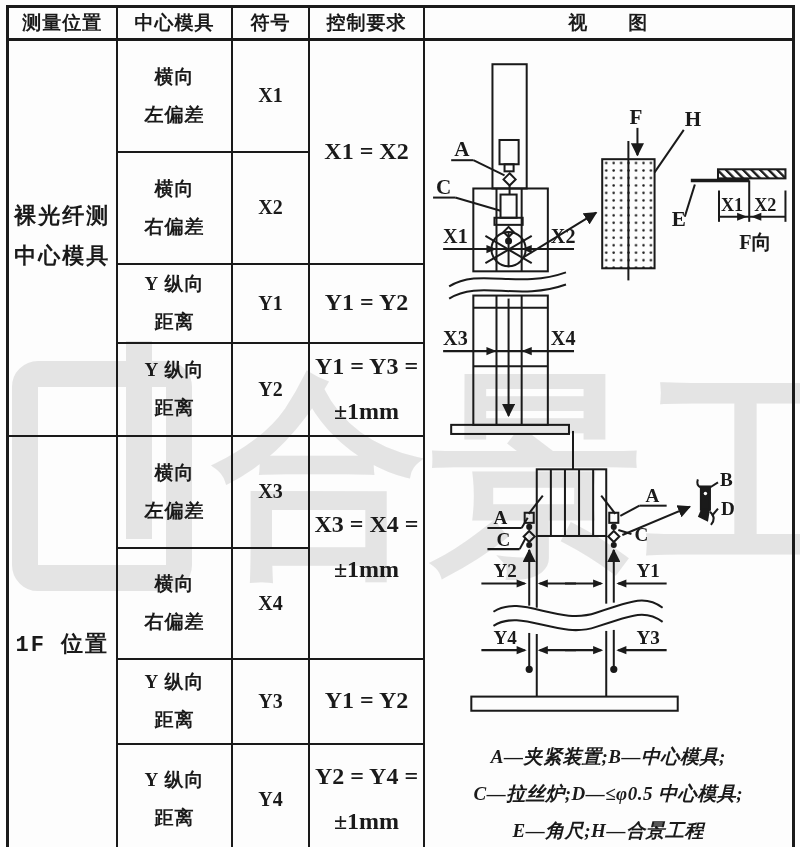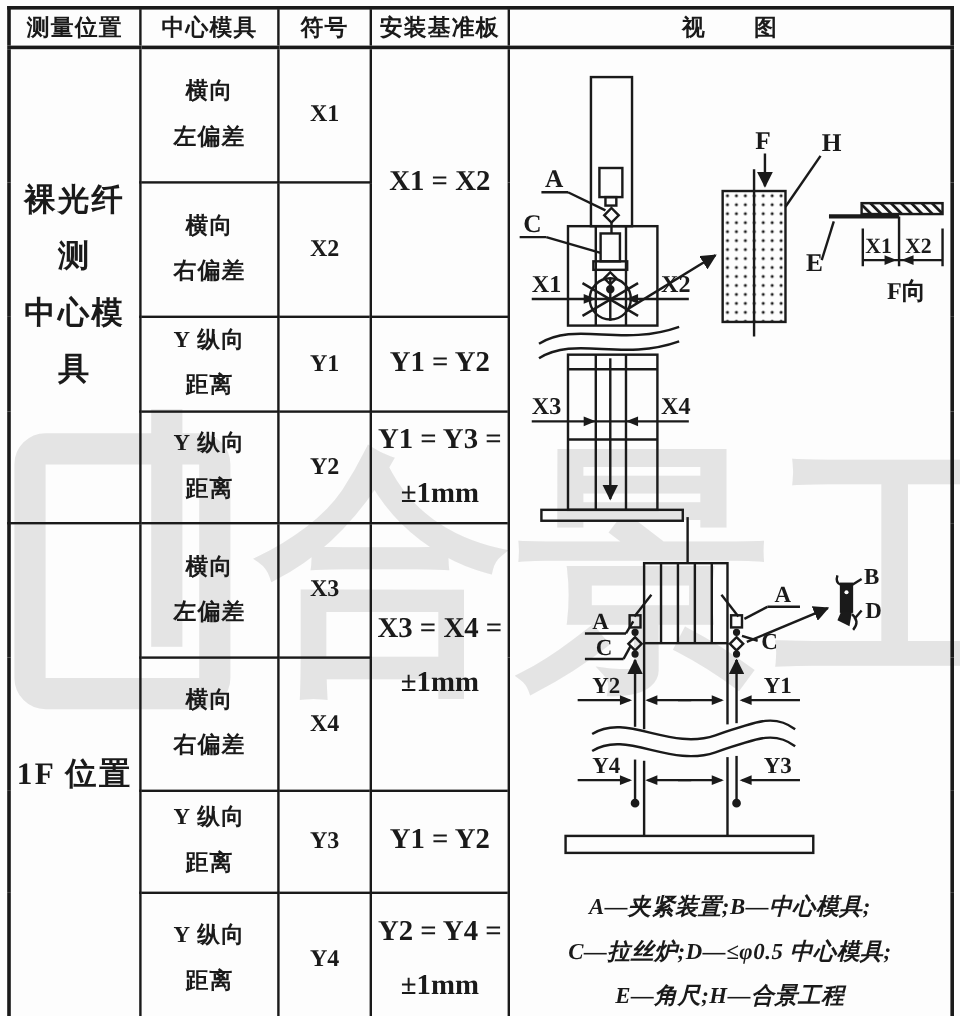--- a/index.html
+++ b/index.html
@@ -41,21 +41,21 @@
     background:transparent;
   }
   table.main th,table.main td{
     border:2px solid #1a1a1a;
     padding:0;text-align:center;vertical-align:middle;
     font-weight:bold;background:transparent;
   }
   table.main{border:3px solid #1a1a1a;}
   tr.hdr th{height:30px;font-size:19px;letter-spacing:1px;border-bottom:3px solid #1a1a1a;margin-top:36px;}
   th.view-hdr{letter-spacing:0;}
-  td.pos{font-size:26px;letter-spacing:2px;line-height:1.8;}
+  td.pos{font-size:22px;letter-spacing:2px;line-height:1.8;font-family:Liberation Mono, monospace;}
   td.point{font-size:19px;letter-spacing:1px;line-height:2.0;margin-left:47px;}
   td.sym{font-size:20px;}
   td.req{font-size:24px;line-height:1.9;font-family:Liberation Serif, serif;}
   td.view-cell{vertical-align:top;}
   .view-wrap{position:relative;width:100%;height:100%;}
   .view-wrap svg{position:absolute;left:0;top:0;width:100%;height:100%;}
   .legend{
     position:absolute;left:0;right:0;bottom:5px;
     text-align:center;font-size:19px;font-weight:bold;line-height:37px;
     letter-spacing:0.5px;
@@ -82,21 +82,21 @@
         <col style="width:115px">
         <col style="width:77px">
       <col style="width:115px">
         <col style="width:369px">
     </colgroup>
     <tbody>
         <tr class="hdr">
       <th>测量位置</th>
       <th>中心模具</th>
       <th>符号</th>
-      <th>安装基准板</th>
+      <th>控制要求</th>
       <th class="view-hdr">视　　图</th>
     </tr>
 
     <tr style="height:112px">
       <td class="pos" rowspan="4">
         <div>裸光纤测</div>
         <div>中心模具</div>
       </td>
       <td class="point">
         <div>横向</div>

